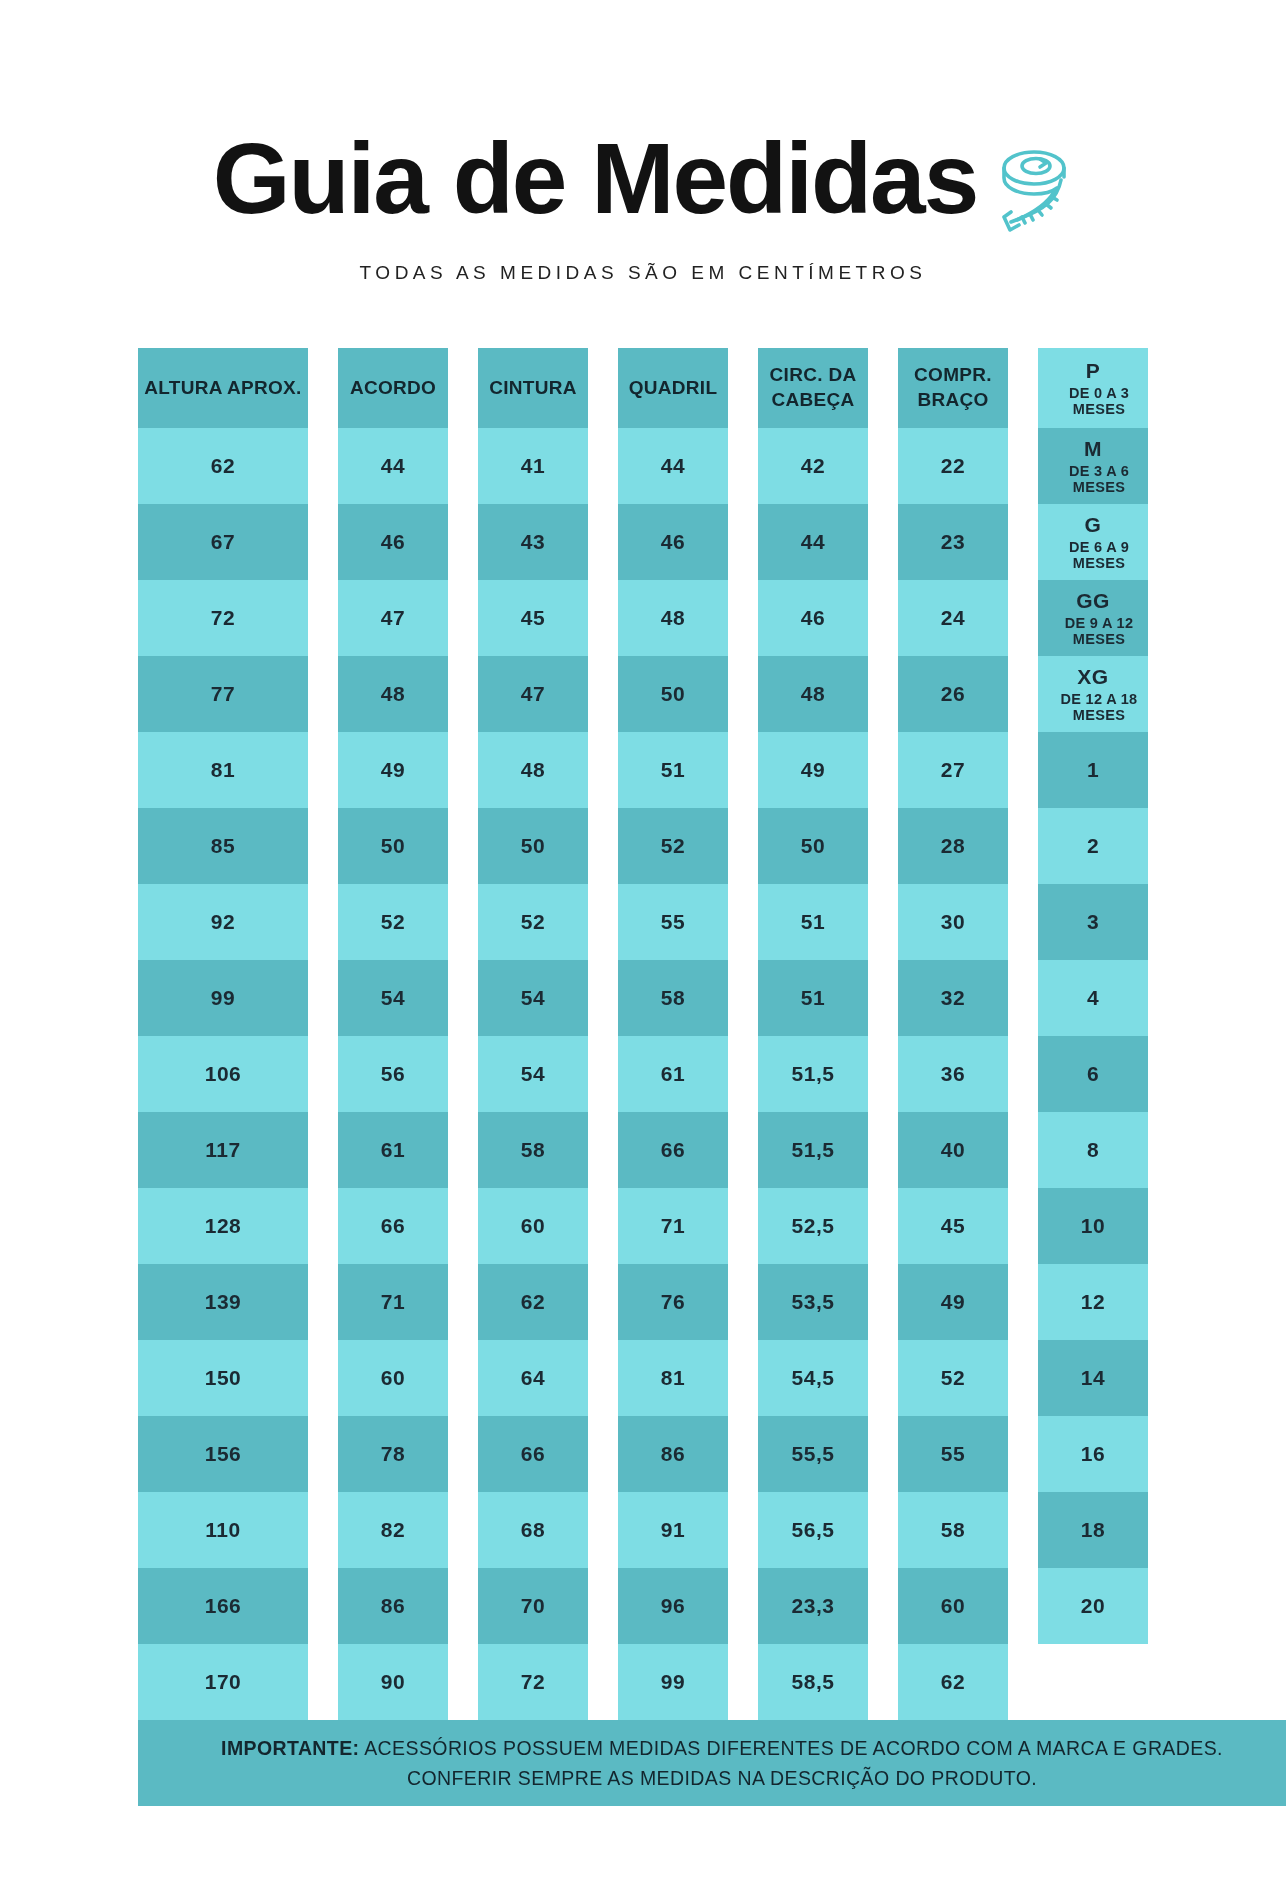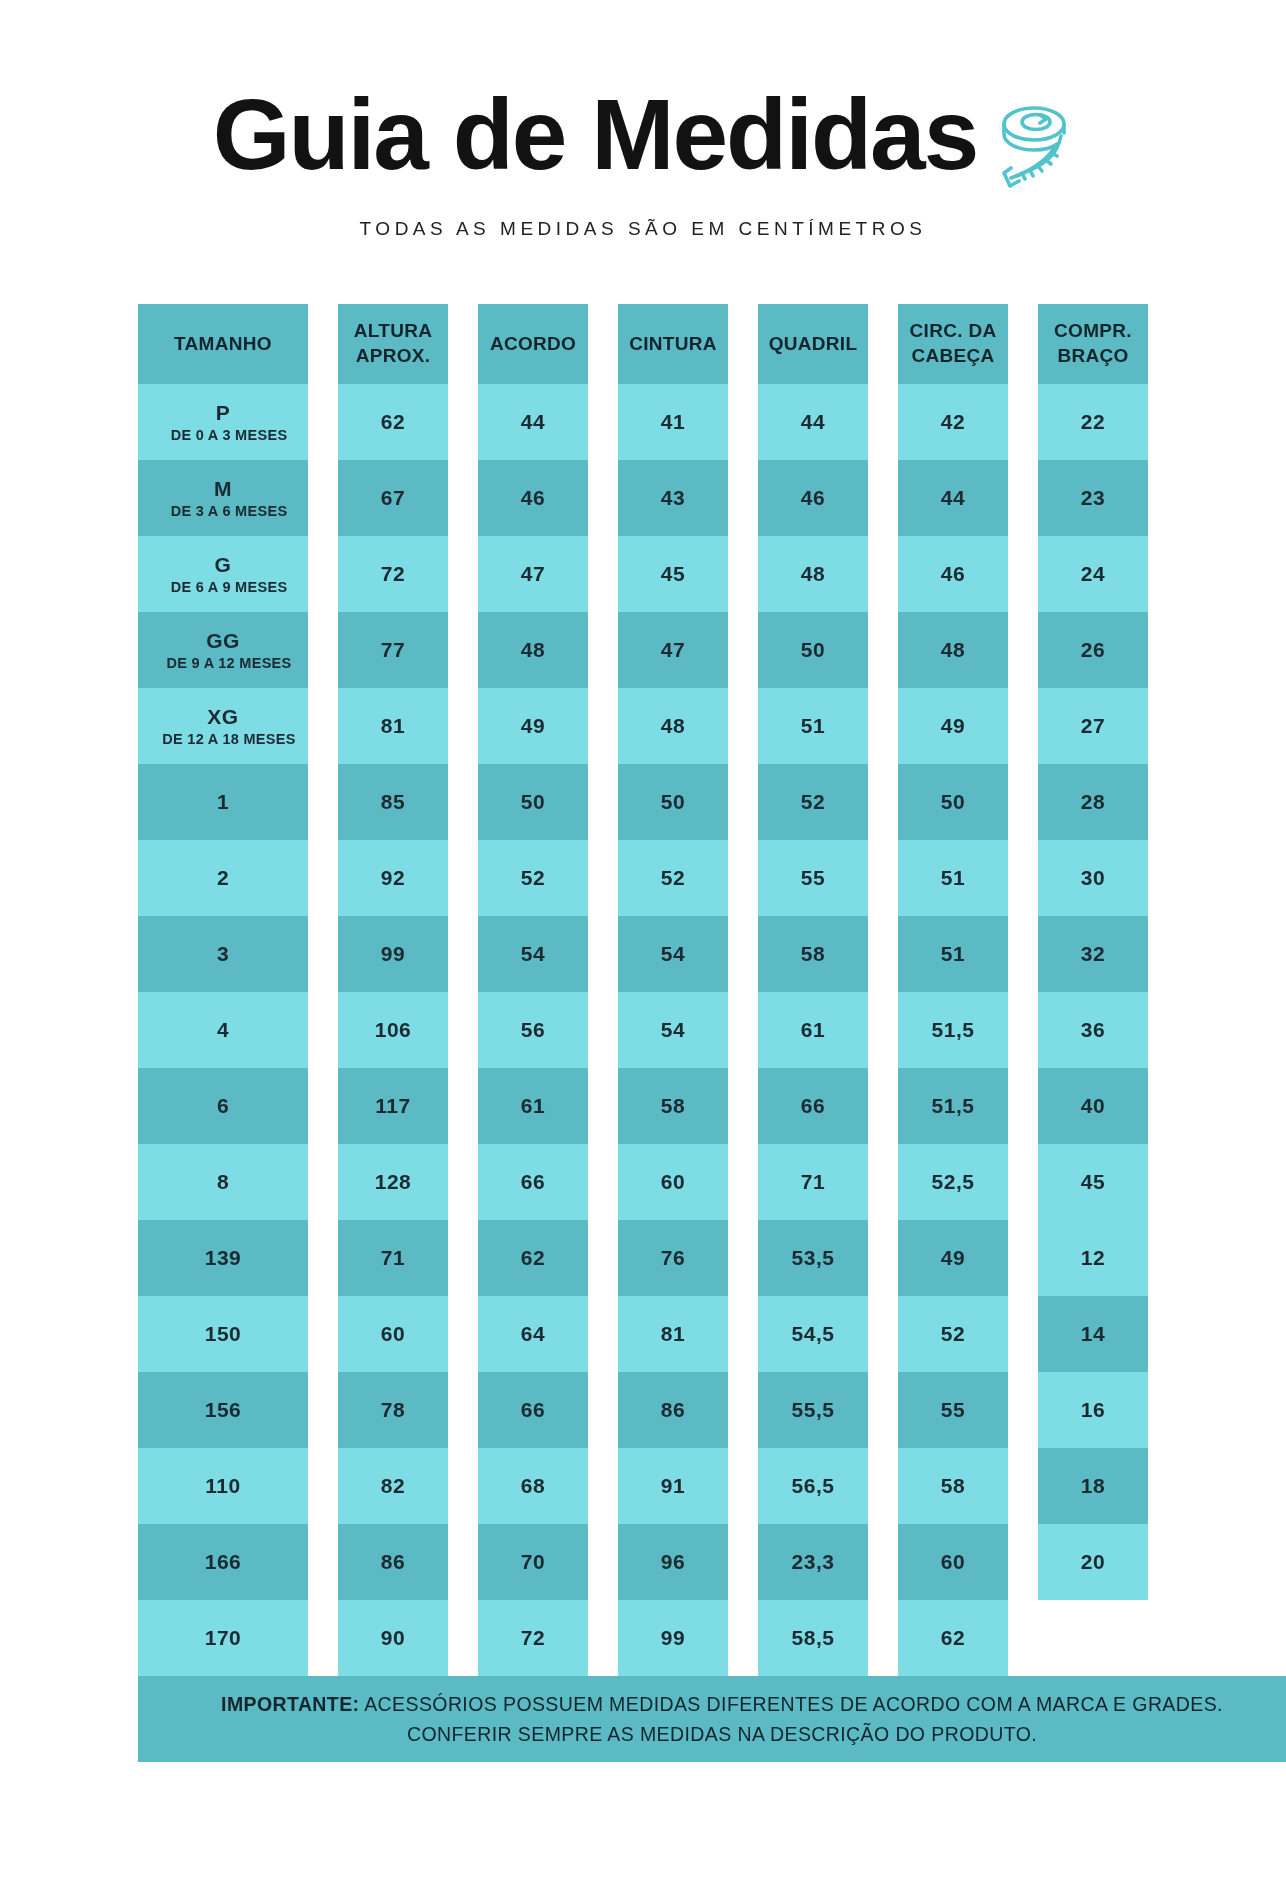--- a/index.html
+++ b/index.html
@@ -7,21 +7,21 @@
   body {
     width: 1286px;
     height: 1879px;
     font-family: "Liberation Sans", sans-serif;
     color: #1b2a33;
     overflow: hidden;
   }
   .page { width: 1286px; height: 1879px; position: relative; background: #ffffff; }
 
   
-  .header { padding-top: 72px; text-align: center; }
+  .header { padding-top: 116px; text-align: center; }
   .title-row {
     display: flex; align-items: center; justify-content: center; gap: 14px;
   }
   .page-title {
     font-size: 100px;
     font-weight: bold;
     letter-spacing: -2px;
     color: #121212;
     line-height: 1.05;
   }
@@ -106,21 +106,20 @@
           </g>
         </svg>
       </span>
     </div>
     <div class="subtitle">TODAS AS MEDIDAS SÃO EM CENTÍMETROS</div>
   </div>
 
   <div class="table-wrap">
     <div class="grid" id="size-grid">
 
-    <div class="cell th dark">TAMANHO</div>
         <div class="cell th dark">ALTURA APROX.</div>
         <div class="cell th dark">ACORDO</div>
         <div class="cell th dark">CINTURA</div>
         <div class="cell th dark">QUADRIL</div>
         <div class="cell th dark">CIRC. DA CABEÇA</div>
         <div class="cell th dark">COMPR. BRAÇO</div>
         <div class="cell size-cell light">
           <div class="size-label">P</div>
           <div class="size-age">DE 0 A 3 MESES</div>
         </div>
@@ -217,20 +216,23 @@
         <div class="cell value-cell dark">40</div>
         <div class="cell size-cell light">
           <div class="size-label">8</div>
         </div>
         <div class="cell value-cell light">128</div>
         <div class="cell value-cell light">66</div>
         <div class="cell value-cell light">60</div>
         <div class="cell value-cell light">71</div>
         <div class="cell value-cell light">52,5</div>
         <div class="cell value-cell light">45</div>
+        <div class="cell size-cell dark">
+          <div class="size-label">10</div>
+        </div>
         <div class="cell value-cell dark">139</div>
         <div class="cell value-cell dark">71</div>
         <div class="cell value-cell dark">62</div>
         <div class="cell value-cell dark">76</div>
         <div class="cell value-cell dark">53,5</div>
         <div class="cell value-cell dark">49</div>
         <div class="cell size-cell light">
           <div class="size-label">12</div>
         </div>
         <div class="cell value-cell light">150</div>

